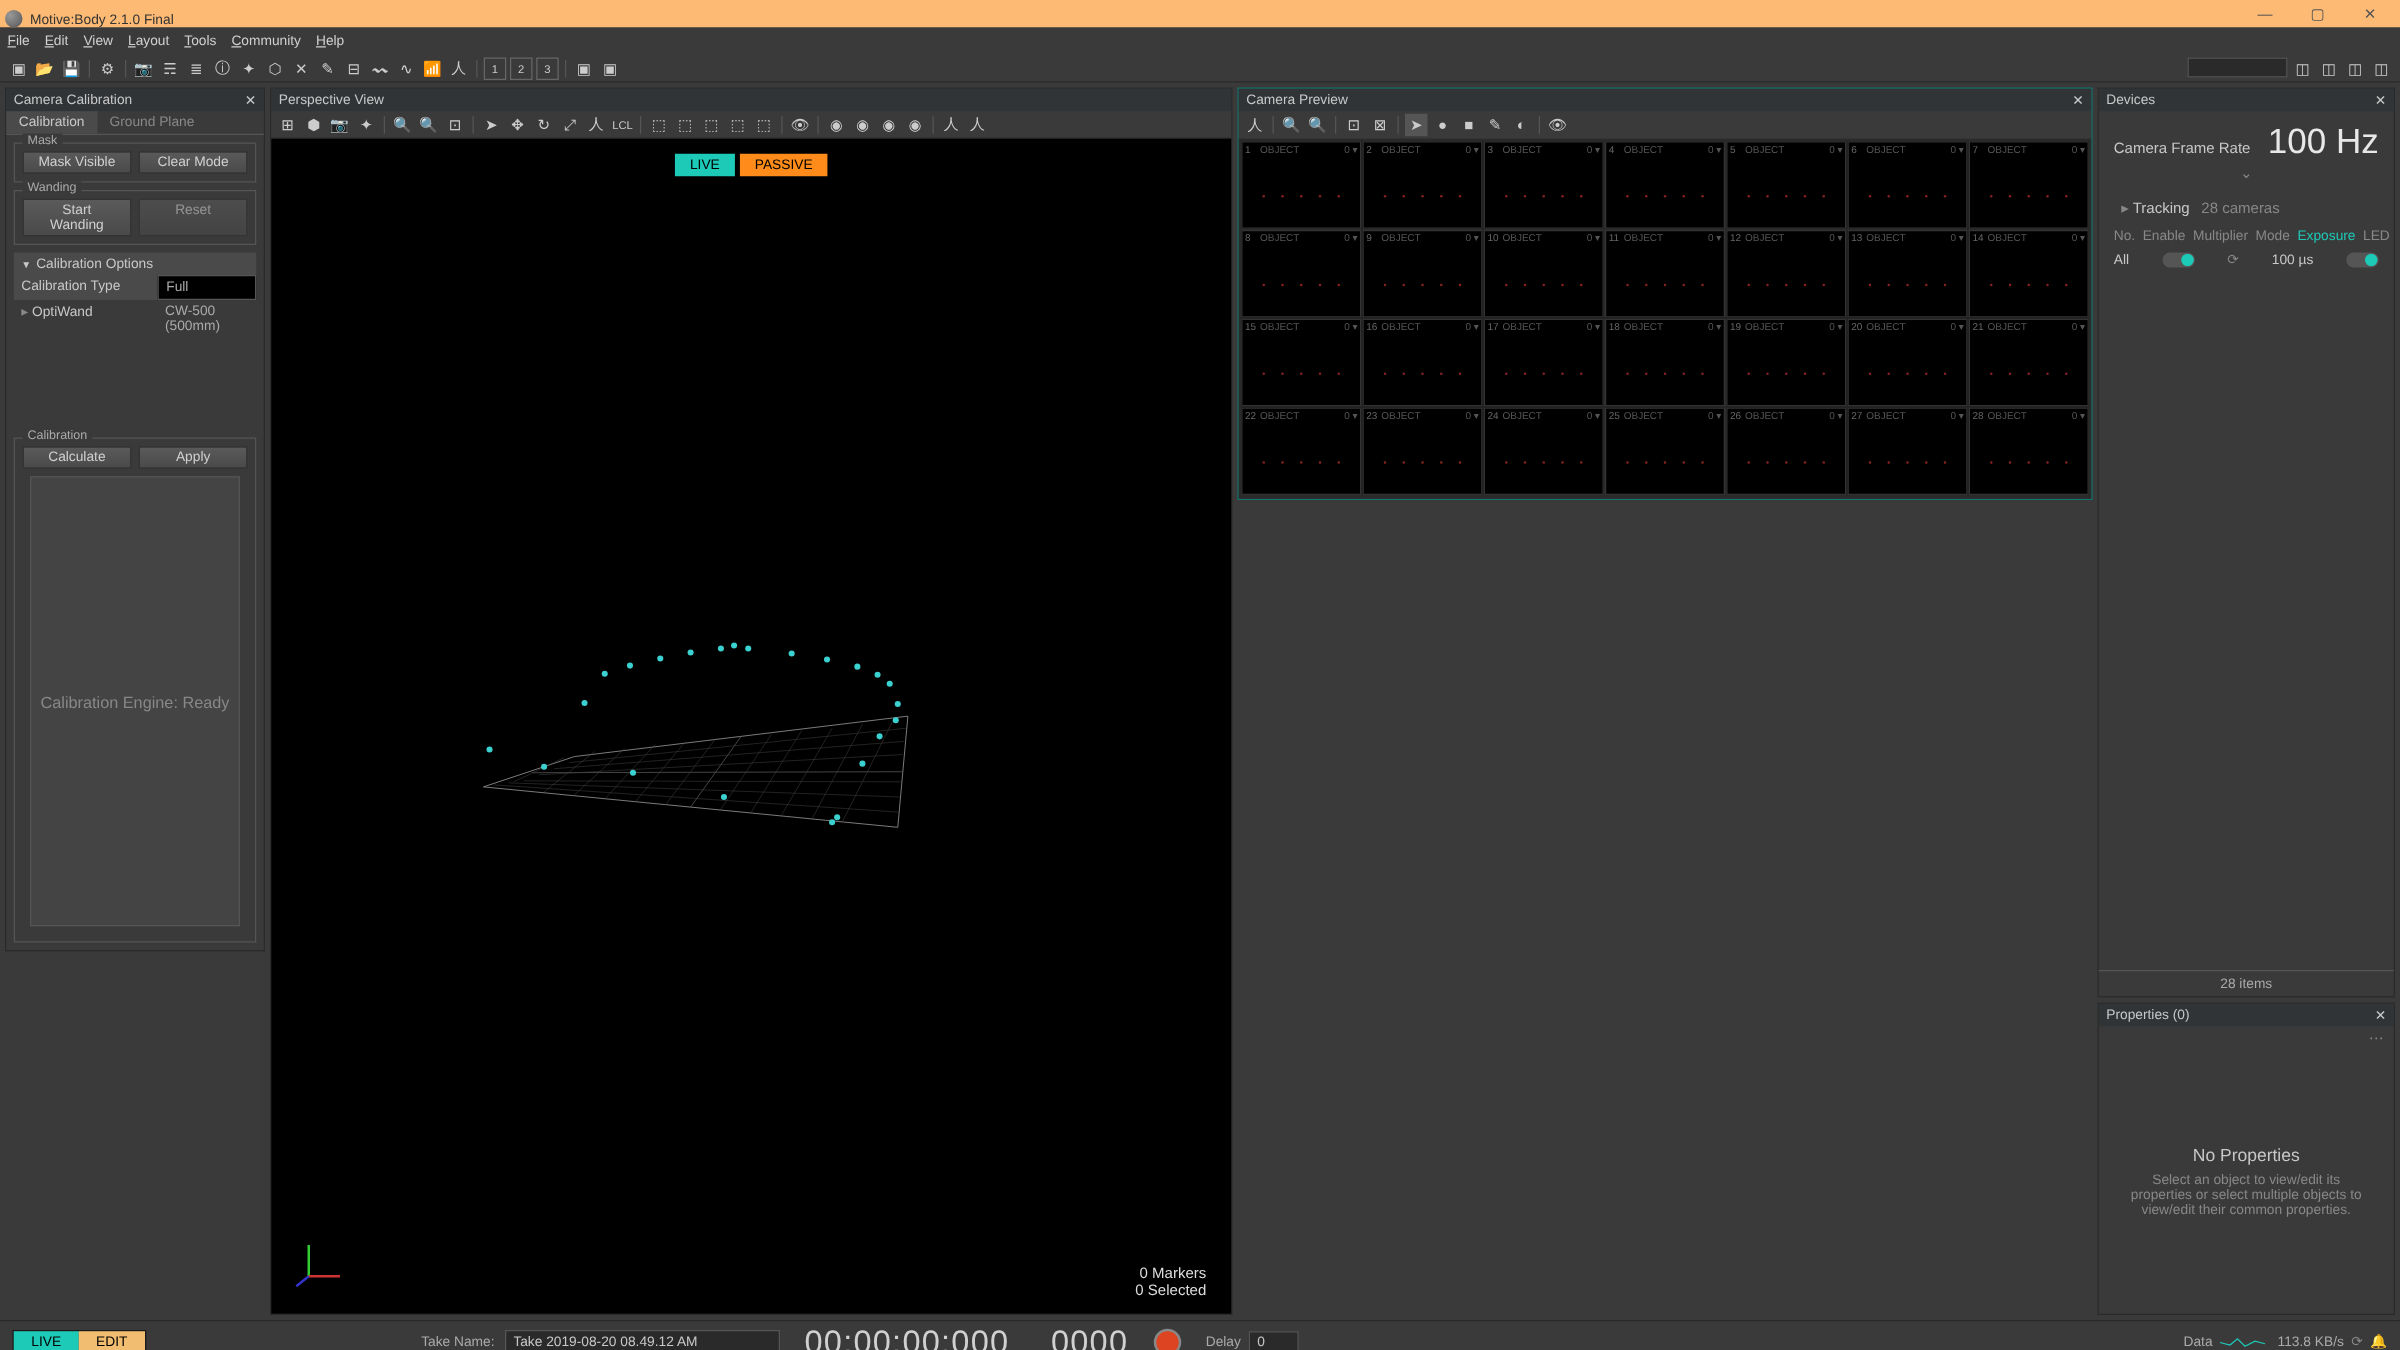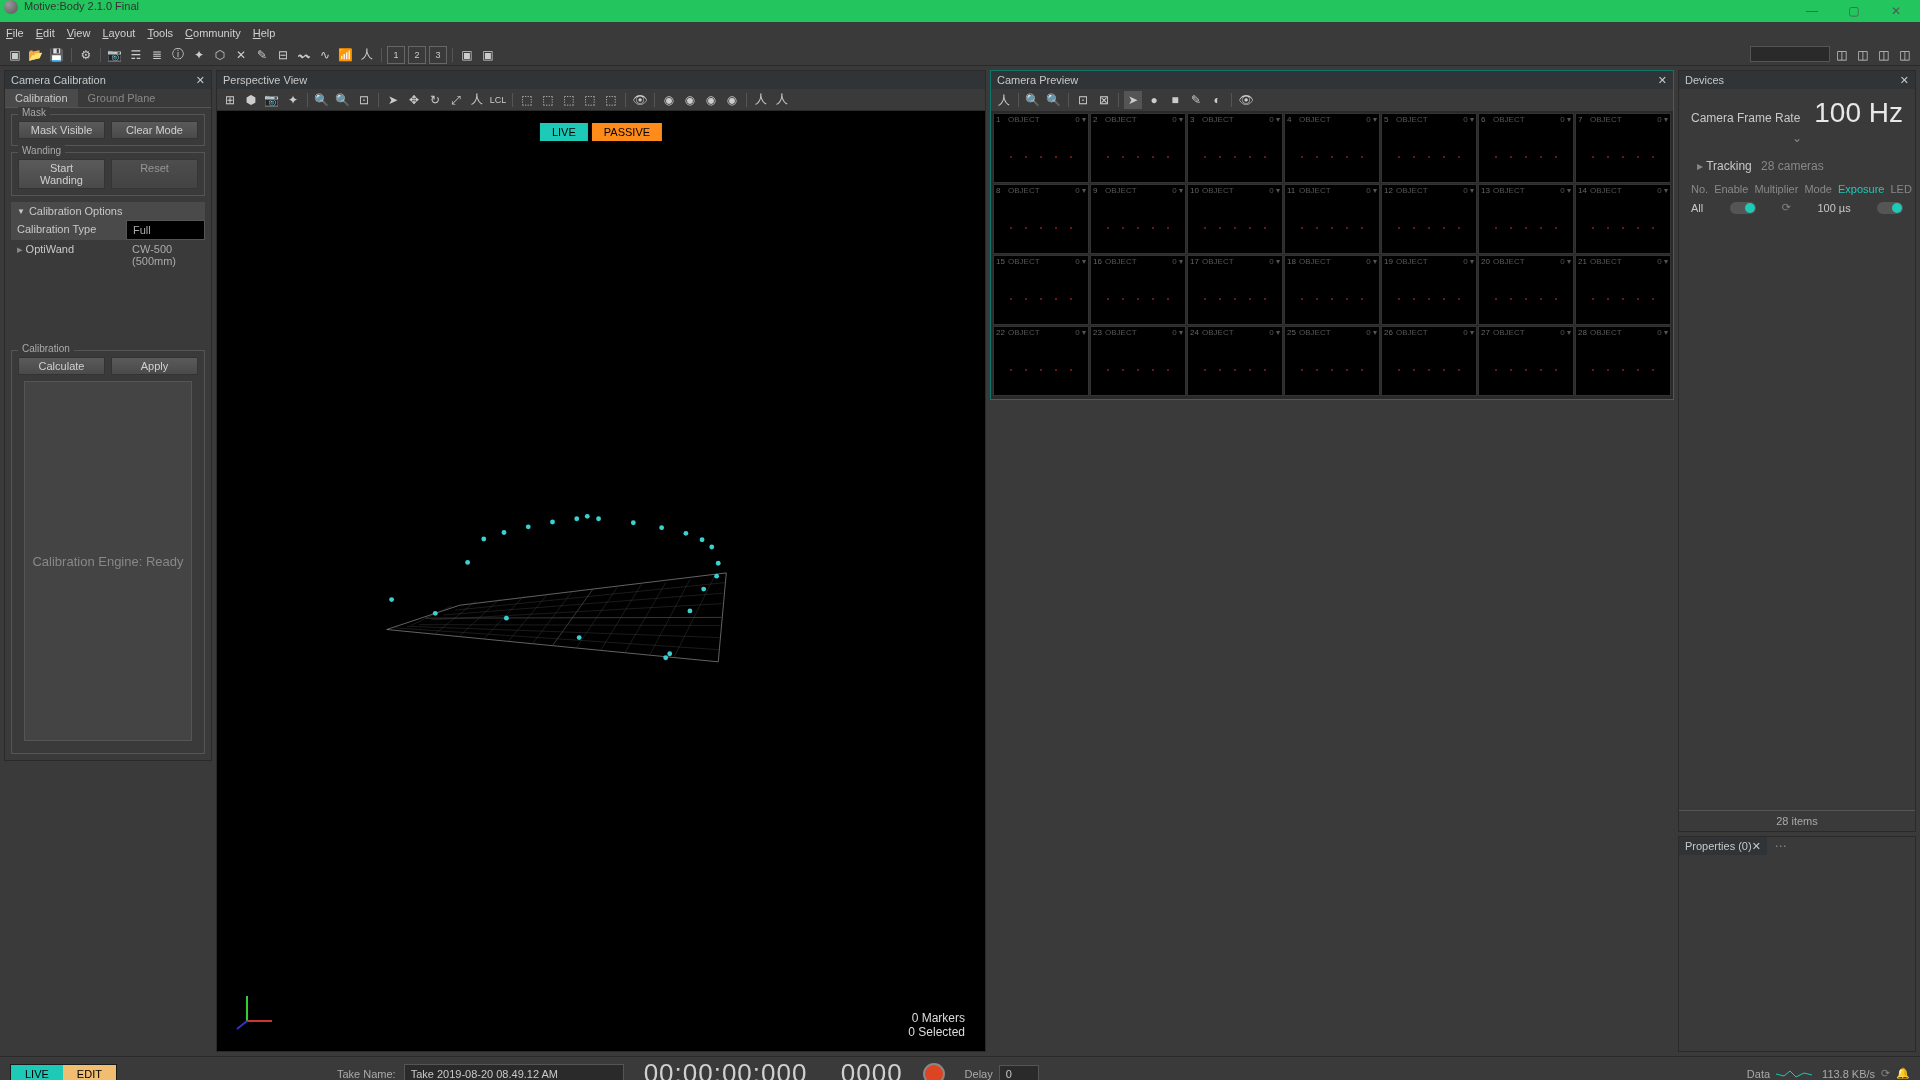--- a/index.html
+++ b/index.html
@@ -1,17 +1,17 @@
 <!DOCTYPE html>
 <html><head>
 <meta charset="utf-8">
 <style>
 *{box-sizing:border-box;margin:0;padding:0;font-family:"Segoe UI",Tahoma,sans-serif;user-select:none}
 body{width:1920px;height:1080px;background:#3a3a3a;overflow:hidden;color:#c8c8c8;font-size:12px}
-.titlebar{height:22px;background:#22c55e;display:flex;align-items:flex-start;padding:0 4px;color:#333}
+.titlebar{height:22px;background:#fdba74;display:flex;align-items:flex-end;padding:0 4px;color:#333}
 .titlebar .app-icon{width:14px;height:14px;margin-right:6px;background:radial-gradient(circle at 30% 30%,#999,#555);border-radius:50%}
 .titlebar .title{font-size:11px}
 .titlebar .ctrls{margin-left:auto;display:flex;gap:2px}
 .titlebar .ctrls div{width:40px;height:22px;display:flex;align-items:center;justify-content:center;font-size:12px;color:#555}
 .menubar{height:22px;background:#3a3a3a;display:flex;align-items:center;padding:0 6px;gap:12px}
 .menubar span{font-size:11px;color:#d0d0d0;cursor:pointer}
 .menubar span u{text-decoration:underline}
 .toolbar{height:22px;background:#3a3a3a;display:flex;align-items:center;padding:0 6px;gap:3px;border-bottom:1px solid #2a2a2a}
 .tb-btn{width:18px;height:18px;display:flex;align-items:center;justify-content:center;font-size:12px;color:#ccc;cursor:pointer}
 .tb-sep{width:1px;height:14px;background:#555;margin:0 2px}
@@ -695,26 +695,30 @@
         <div class="dev-row2">
           <span>All</span>
           <div class="toggle"></div>
           <span style="color:#888">⟳</span>
           <span>100 µs</span>
           <div class="toggle"></div>
         </div>
       </div>
       <div class="items-bar">28 items</div>
     </div>
-    <div class="panel" style="height:216px;display:flex;flex-direction:row">
+    <div class="panel" style="height:250px;display:flex;flex-direction:column">
       <div class="panel-hdr">
         <span>Properties (0)</span>
         <span class="close">✕</span>
       </div>
       <div style="text-align:right;padding:2px 8px;color:#888">⋯</div>
+      <div class="props-body">
+        <h3>No Properties</h3>
+        <div>Select an object to view/edit its properties or select multiple objects to view/edit their common properties.</div>
+      </div>
     </div>
   </div>
 </div>
 
 <div class="bottom">
   <div class="mode-btns">
     <div class="on">LIVE</div>
     <div class="off">EDIT</div>
   </div>
   <div class="take" style="margin-left:200px">

